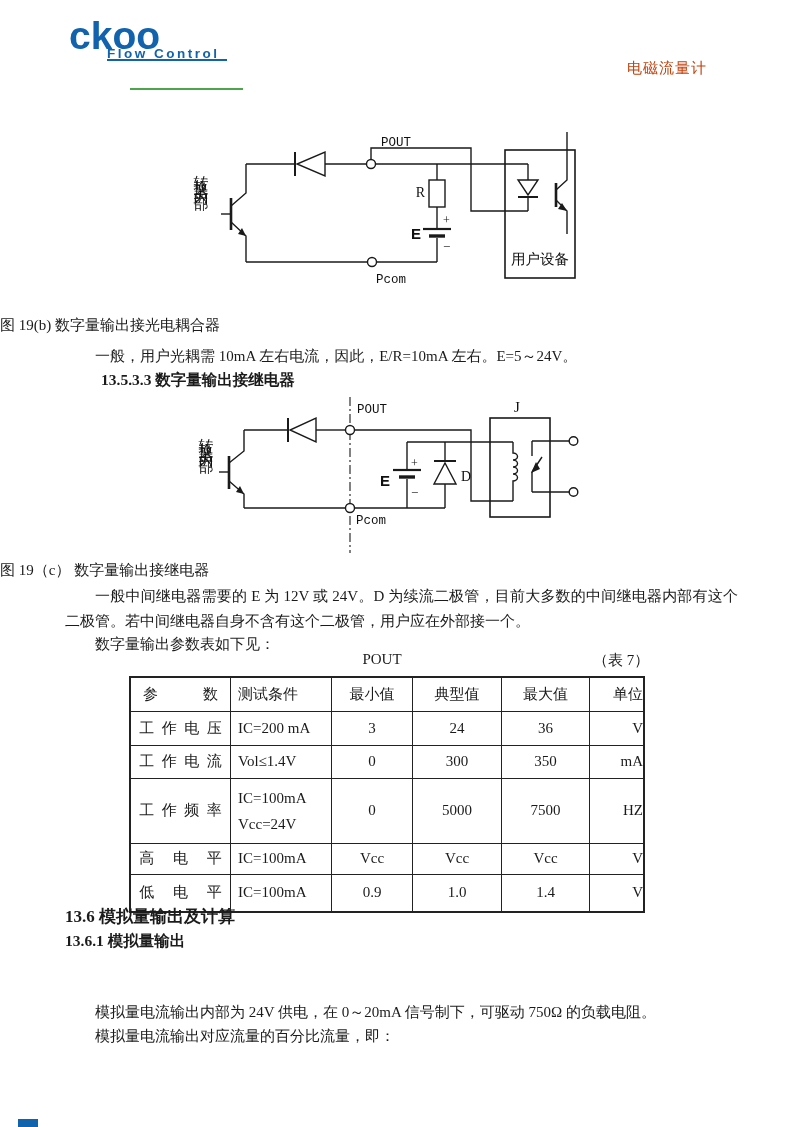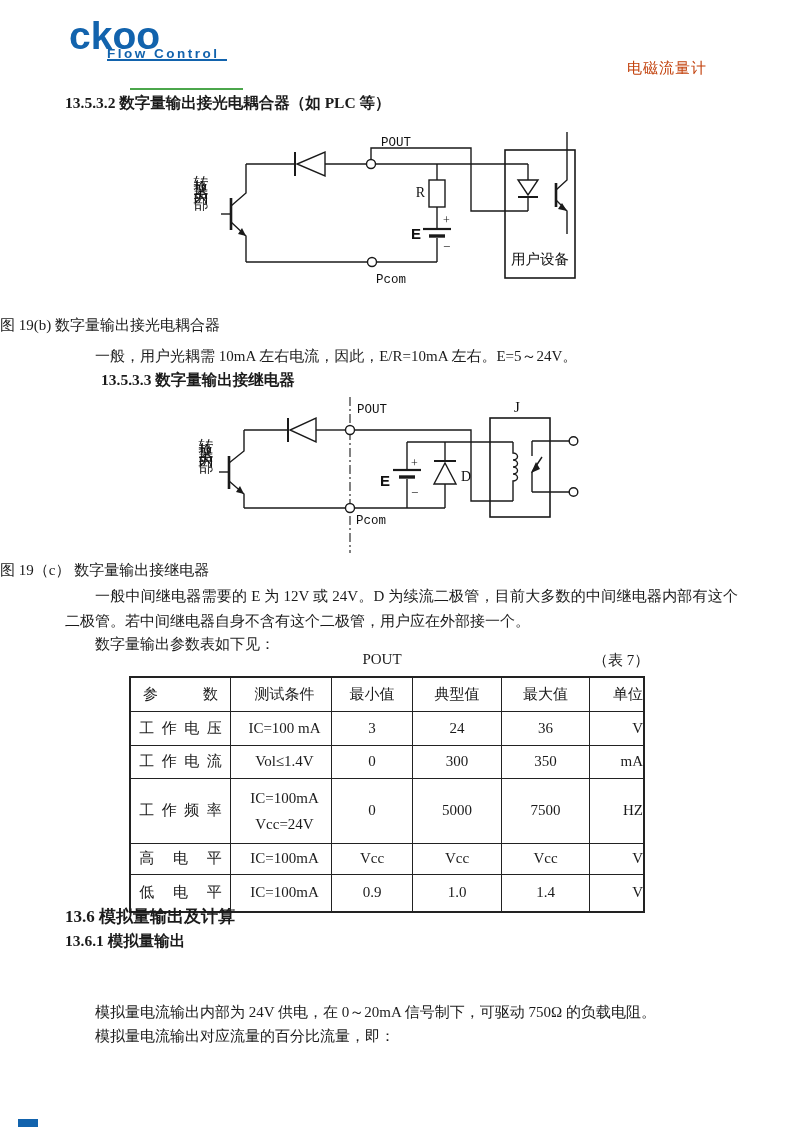--- a/index.html
+++ b/index.html
@@ -35,21 +35,21 @@
 
   
   .tbl-titlerow{left:129px;top:651px;width:506px;text-align:center;font-size:15px;}
   .tbl-tag{left:593px;top:651px;font-size:15px;}
   table.t7{position:absolute;left:129px;top:676px;border-collapse:collapse;
     font-size:15px;table-layout:fixed;}
   table.t7 td,table.t7 th{border:1px solid #222;font-weight:400;vertical-align:middle;
     padding:0;}
   table.t7{border:2px solid #222;}
   .c-param{width:99px;white-space:pre;text-align:center;}
-  .c-cond{width:93px;text-align:center;padding-left:7px !important;}
+  .c-cond{width:93px;text-align:left;padding-left:7px !important;}
   .c-min{width:80px;text-align:center;}
   .c-typ{width:88px;text-align:center;}
   .c-max{width:87px;text-align:center;font-family:Liberation Serif, serif;}
   .c-unit{width:53px;text-align:right;}
   .rh34{height:34px;} .rh33{height:33px;} .rh65{height:65px;} .rh31{height:31px;} .rh29{height:38px;}
   .cond2line div{line-height:26px;}
 
   .h-big{left:65px;font-weight:700;font-size:17px;}
   .corner-mark{left:18px;top:1119px;width:20px;height:8px;background:#1263ad;}
 </style>
@@ -57,21 +57,20 @@
 <body>
 
 <div id="page">
 
   <div class="abs logo-word">ckoo</div>
   <div class="abs logo-line"></div>
   <div class="abs logo-tag">Flow Control</div>
   <div class="abs logo-green"></div>
   <div class="abs prod-name">电磁流量计</div>
 
-  <div class="abs h-sub" style="top:93px;">13.5.3.2 数字量输出接光电耦合器（如 PLC 等）</div>
 
   <svg style="left:140px;top:125px;" width="470" height="185" viewBox="140 125 470 185">
     <g stroke="#1a1a1a" stroke-width="1.4" fill="none">
 
       <g>
         <path d="M221,214 H231"></path>
         <path d="M231,198 V230" stroke-width="2.6"></path>
         <path d="M231,206 L246,193 V164"></path>
         <path d="M231,222 L246,236 V262"></path>
       </g>
@@ -208,21 +207,21 @@
         <tr class="rh34">
       <th class="c-param">参            数</th>
       <th class="c-cond">测试条件</th>
       <th class="c-min">最小值</th>
       <th class="c-typ">典型值</th>
       <th class="c-max">最大值</th>
       <th class="c-unit">单位</th>
     </tr>
     <tr class="rh34">
       <td class="c-param">工  作  电  压</td>
-      <td class="c-cond">IC=100 mA</td>
+      <td class="c-cond">IC=200 mA</td>
       <td class="c-min">3</td>
       <td class="c-typ">24</td>
       <td class="c-max">36</td>
       <td class="c-unit">V</td>
     </tr>
     <tr class="rh33">
       <td class="c-param">工  作  电  流</td>
       <td class="c-cond">Vol≤1.4V</td>
       <td class="c-min">0</td>
       <td class="c-typ">300</td>

